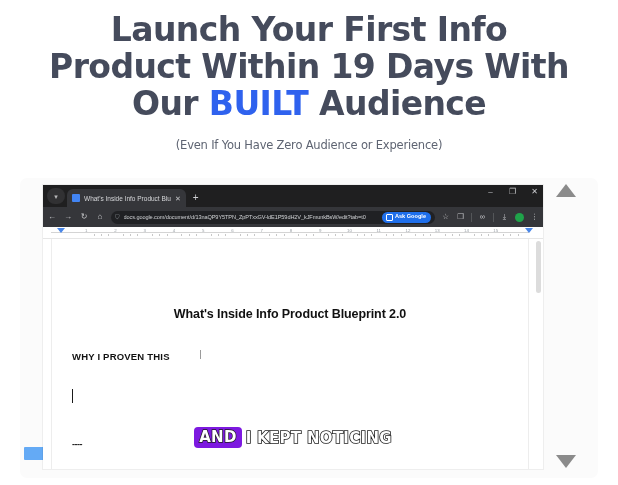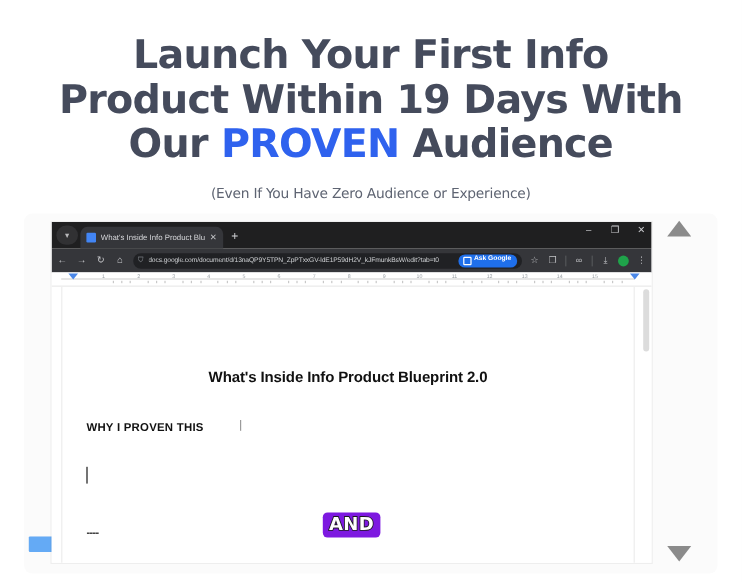--- a/index.html
+++ b/index.html
@@ -10,21 +10,21 @@
     width: 618px;
     height: 485px;
     background: #ffffff;
     font-family: "Liberation Sans", sans-serif;
     overflow: hidden;
     position: relative;
   }
 
   
   .hero {
-    padding: 28px 30px 0 30px;
+    padding: 12px 30px 0 30px;
     text-align: center;
   }
   .headline {
     font-family: "DejaVu Sans", sans-serif;
     font-size: 33px;
     font-weight: bold;
     line-height: 1.12;
     color: #454b5c;
     letter-spacing: -0.6px;
     margin: 0;
@@ -414,21 +414,21 @@
     paint-order: stroke fill;
   }
 </style>
 </head>
 <body>
 
 <div class="hero">
   <h1 class="headline">
     <span>Launch Your First Info</span><br>
     <span>Product Within 19 Days With</span><br>
-    <span>Our </span><span class="accent">PROVEN</span><span> Audience</span>
+    <span>Our </span><span class="accent">BUILT</span><span> Audience</span>
   </h1>
   <div class="subhead">(Even If You Have Zero Audience or Experience)</div>
 </div>
 
 <div class="media-panel">
 
   <div class="panel-arrow up"></div>
   <div class="panel-arrow down"></div>
 
   <div class="h-scroll">
@@ -551,17 +551,18 @@
         <div class="doc-title">What's Inside Info Product Blueprint 2.0</div>
         <div class="doc-heading">WHY I PROVEN THIS</div>
         <div class="doc-heading-caret"></div>
         <div class="doc-caret"></div>
         <div class="doc-dashes">----</div>
       </div>
       <div class="doc-vscroll"></div>
 
       <div class="caption">
         <span class="caption-hl">AND</span>
+        <span class="caption-rest">I KEPT NOTICING</span>
       </div>
     </div>
 
   </div>
 </div>
 
 </body></html>

